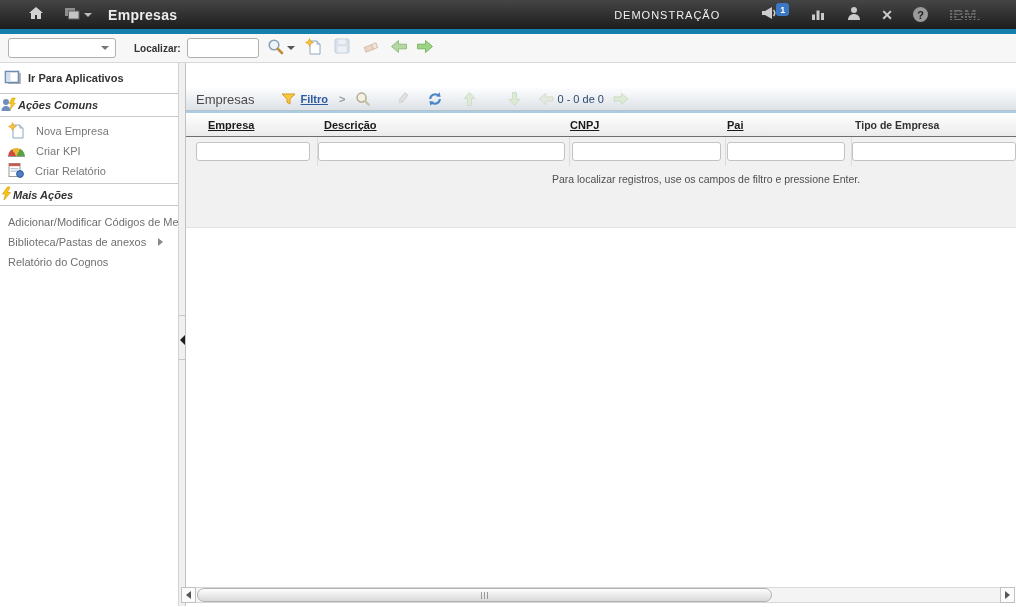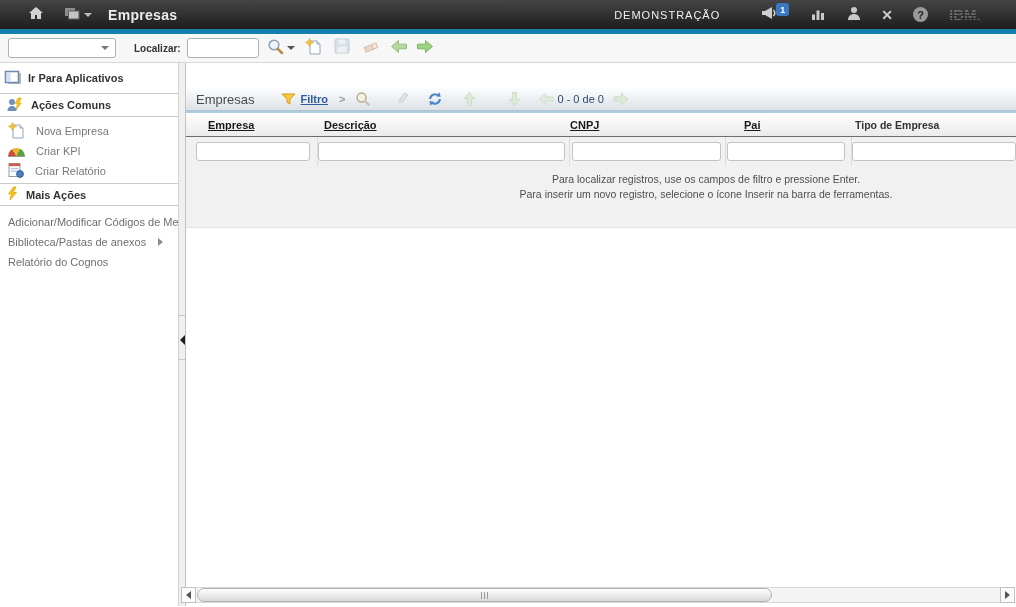--- a/index.html
+++ b/index.html
@@ -43,22 +43,22 @@
   .tool-ico.disabled { cursor:default; opacity:.9; }
   .mini-caret { width:0; height:0; border-left:4px solid transparent; border-right:4px solid transparent;
     border-top:4px solid #555; margin-left:3px; }
 
   
   .bodywrap { display:flex; height:543px; }
   .sidebar { width:178px; background:#fff; font-size:11px; }
   .sb-row { display:flex; align-items:center; }
   .sb-gotoapps { height:31px; border-bottom:1px solid #c9c9c9; padding-left:4px; gap:6px;
     font-weight:bold; color:#333; cursor:pointer; }
-  .sb-header { height:23px; border-bottom:1px solid #c9c9c9; padding-left:6px; gap:7px;
-    font-weight:bold; color:#333; cursor:pointer; }
+  .sb-header { height:23px; border-bottom:1px solid #c9c9c9; 
+    font-weight:bold; color:#333; cursor:pointer;font-style:italic; }
   .sb-header.top-line { border-top:1px solid #c9c9c9; }
   .sb-items { padding:4px 0 2px 0; }
   .sb-item { height:20px; display:flex; align-items:center; color:#787878; padding-left:8px;
     gap:11px; cursor:pointer; }
   .sb-item .lbl { white-space:nowrap;text-align:right; }
   .sb-moreitems { padding-top:6px; }
   .sb-more-item { height:20px; display:flex; align-items:center; color:#6f6f6f; padding-left:8px;
     cursor:pointer; position:relative; white-space:nowrap; }
   .submenu-arrow { position:absolute; left:158px; width:0; height:0; border-top:4px solid transparent;
     border-bottom:4px solid transparent; border-left:5px solid #8a8a8a; }
@@ -385,39 +385,38 @@
         <svg width="16" height="14" viewBox="0 0 17 15">
             <path d="M1 5.2h8V1.5L16 7.5 9 13.5V9.8H1z" fill="#dcead6" stroke="#cbdcc4"></path>
           </svg>
       </span>
     </div>
 
     <div class="table-header">
       <span class="col-label" style="left:22px">Empresa</span>
       <span class="col-label" style="left:138px">Descrição</span>
       <span class="col-label" style="left:384px">CNPJ</span>
-      <span class="col-label" style="left:558px">Pai</span>
+      <span class="col-label" style="left:541px">Pai</span>
       <span class="col-label nosort" style="left:669px">Tipo de Empresa</span>
     </div>
 
     <div class="filter-row">
       <div class="col-sep" style="left:131px"></div>
       <div class="col-sep" style="left:383px"></div>
       <div class="col-sep" style="left:539px"></div>
       <div class="col-sep" style="left:665px"></div>
       <input class="filter-input" style="left: 10px; width: 114px;">
       <input class="filter-input" style="left: 132px; width: 247px;">
       <input class="filter-input" style="left: 386px; width: 149px;">
       <input class="filter-input" style="left: 541px; width: 118px;">
       <input class="filter-input" style="left: 666px; width: 164px;">
     </div>
 
     <div class="help-block">
       <div class="help-line">Para localizar registros, use os campos de filtro e pressione Enter.</div>
-      <div class="help-line">Para inserir um novo registro, selecione o ícone Inserir na barra de ferramentas.</div>
     </div>
 
     <div class="hscroll">
       <div class="hs-btn">
         <span class="hs-tri-l"></span>
       </div>
       <div class="hs-track">
         <div class="hs-thumb">
           <span class="hs-grip"></span>
         </div>

